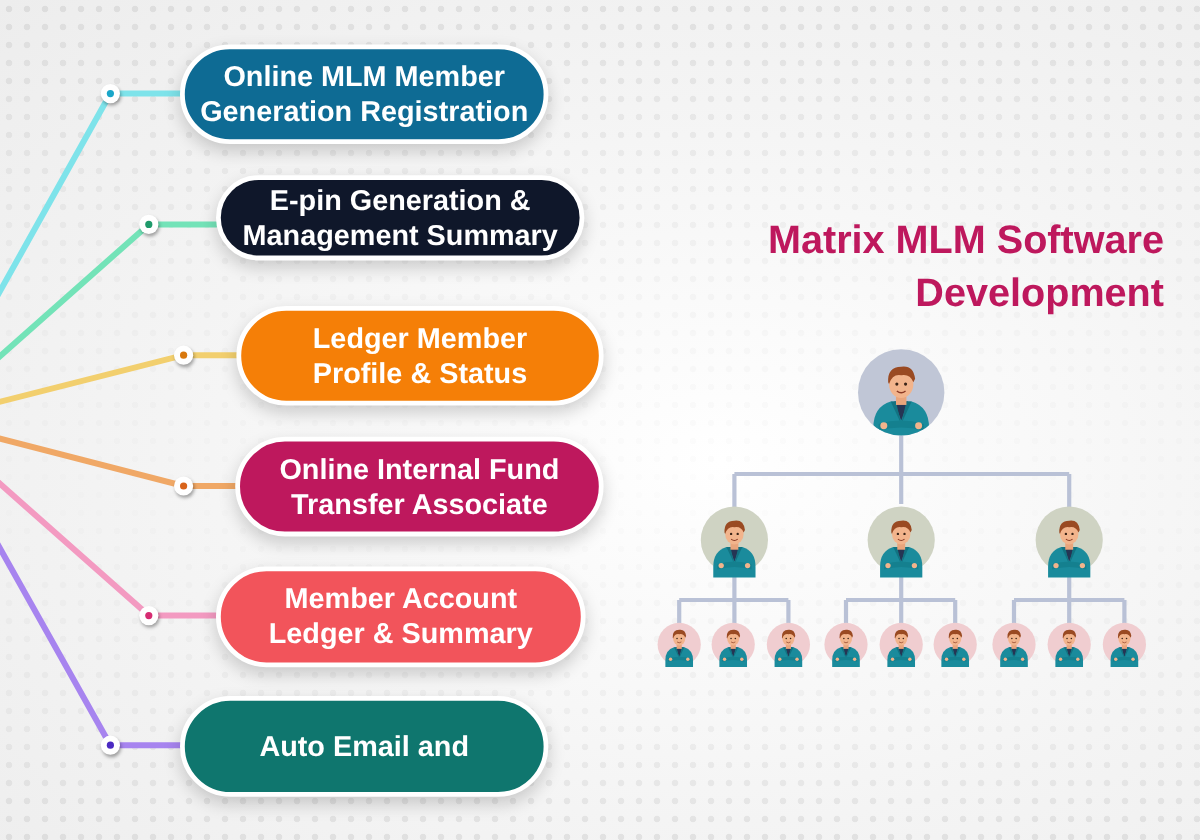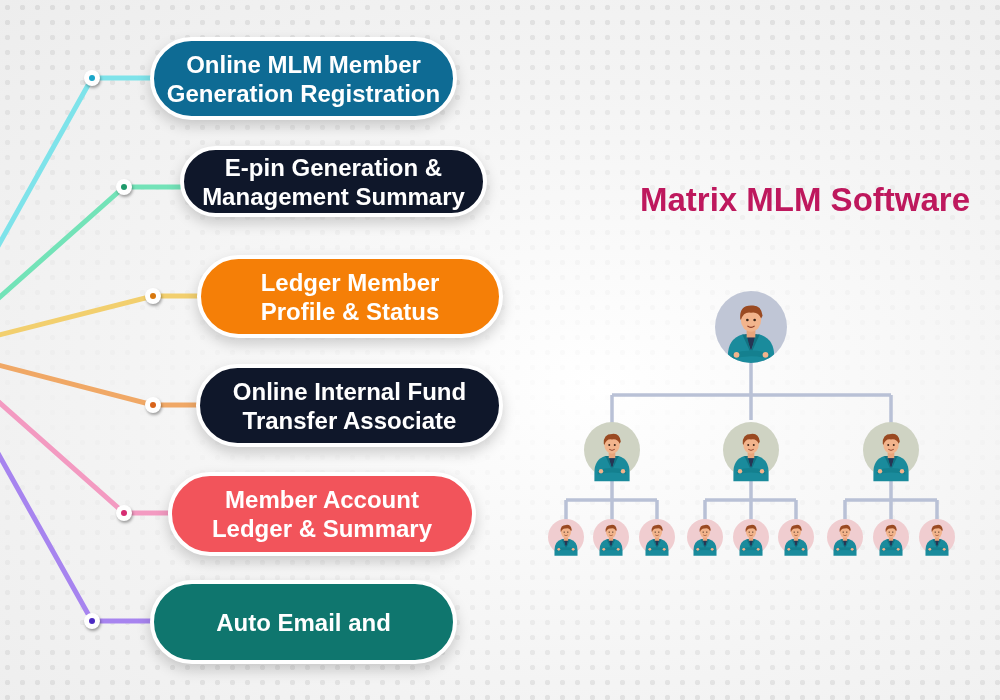--- a/index.html
+++ b/index.html
@@ -80,34 +80,35 @@
   <div>Generation Registration</div>
 </div>
 <div class="pill" style="left:180px;top:146px;width:307px;height:71px;background:#0f172a">
   <div>E-pin Generation &amp;</div>
   <div>Management Summary</div>
 </div>
 <div class="pill" style="left:197px;top:255px;width:306px;height:83px;background:#f57f07">
   <div>Ledger Member</div>
   <div>Profile &amp; Status</div>
 </div>
-<div class="pill" style="left:196px;top:364px;width:307px;height:83px;background:#0f172a">
+<div class="pill" style="left:196px;top:364px;width:307px;height:83px;background:#be185d">
   <div>Online Internal Fund</div>
   <div>Transfer Associate</div>
 </div>
-<div class="pill" style="left:168px;top:472px;width:308px;height:84px;background:#f2545b">
+<div class="pill" style="left:180px;top:472px;width:308px;height:84px;background:#f2545b">
   <div>Member Account</div>
   <div>Ledger &amp; Summary</div>
 </div>
 <div class="pill" style="left:150px;top:580px;width:307px;height:84px;background:#0f766e">
   <div>Auto Email and</div>
 </div>
 
 <div class="title">
   <div>Matrix MLM Software</div>
+  <div>Development</div>
 </div>
 
 <svg class="org" width="1000" height="700">
   <defs>
     <g id="person">
 
       <path d="M-16,14 Q-16,2 -6,-1 L6,-1 Q16,2 16,14 L16,22 L-16,22 Z" fill="#1a8b9c"></path>
       <path d="M-4,-1 L0,10 L4,-1 Z" fill="#263554"></path>
       <path d="M-6,-1 L0,12 L-3,-1 Z" fill="#127382"></path>
       <path d="M6,-1 L0,12 L3,-1 Z" fill="#127382"></path>

